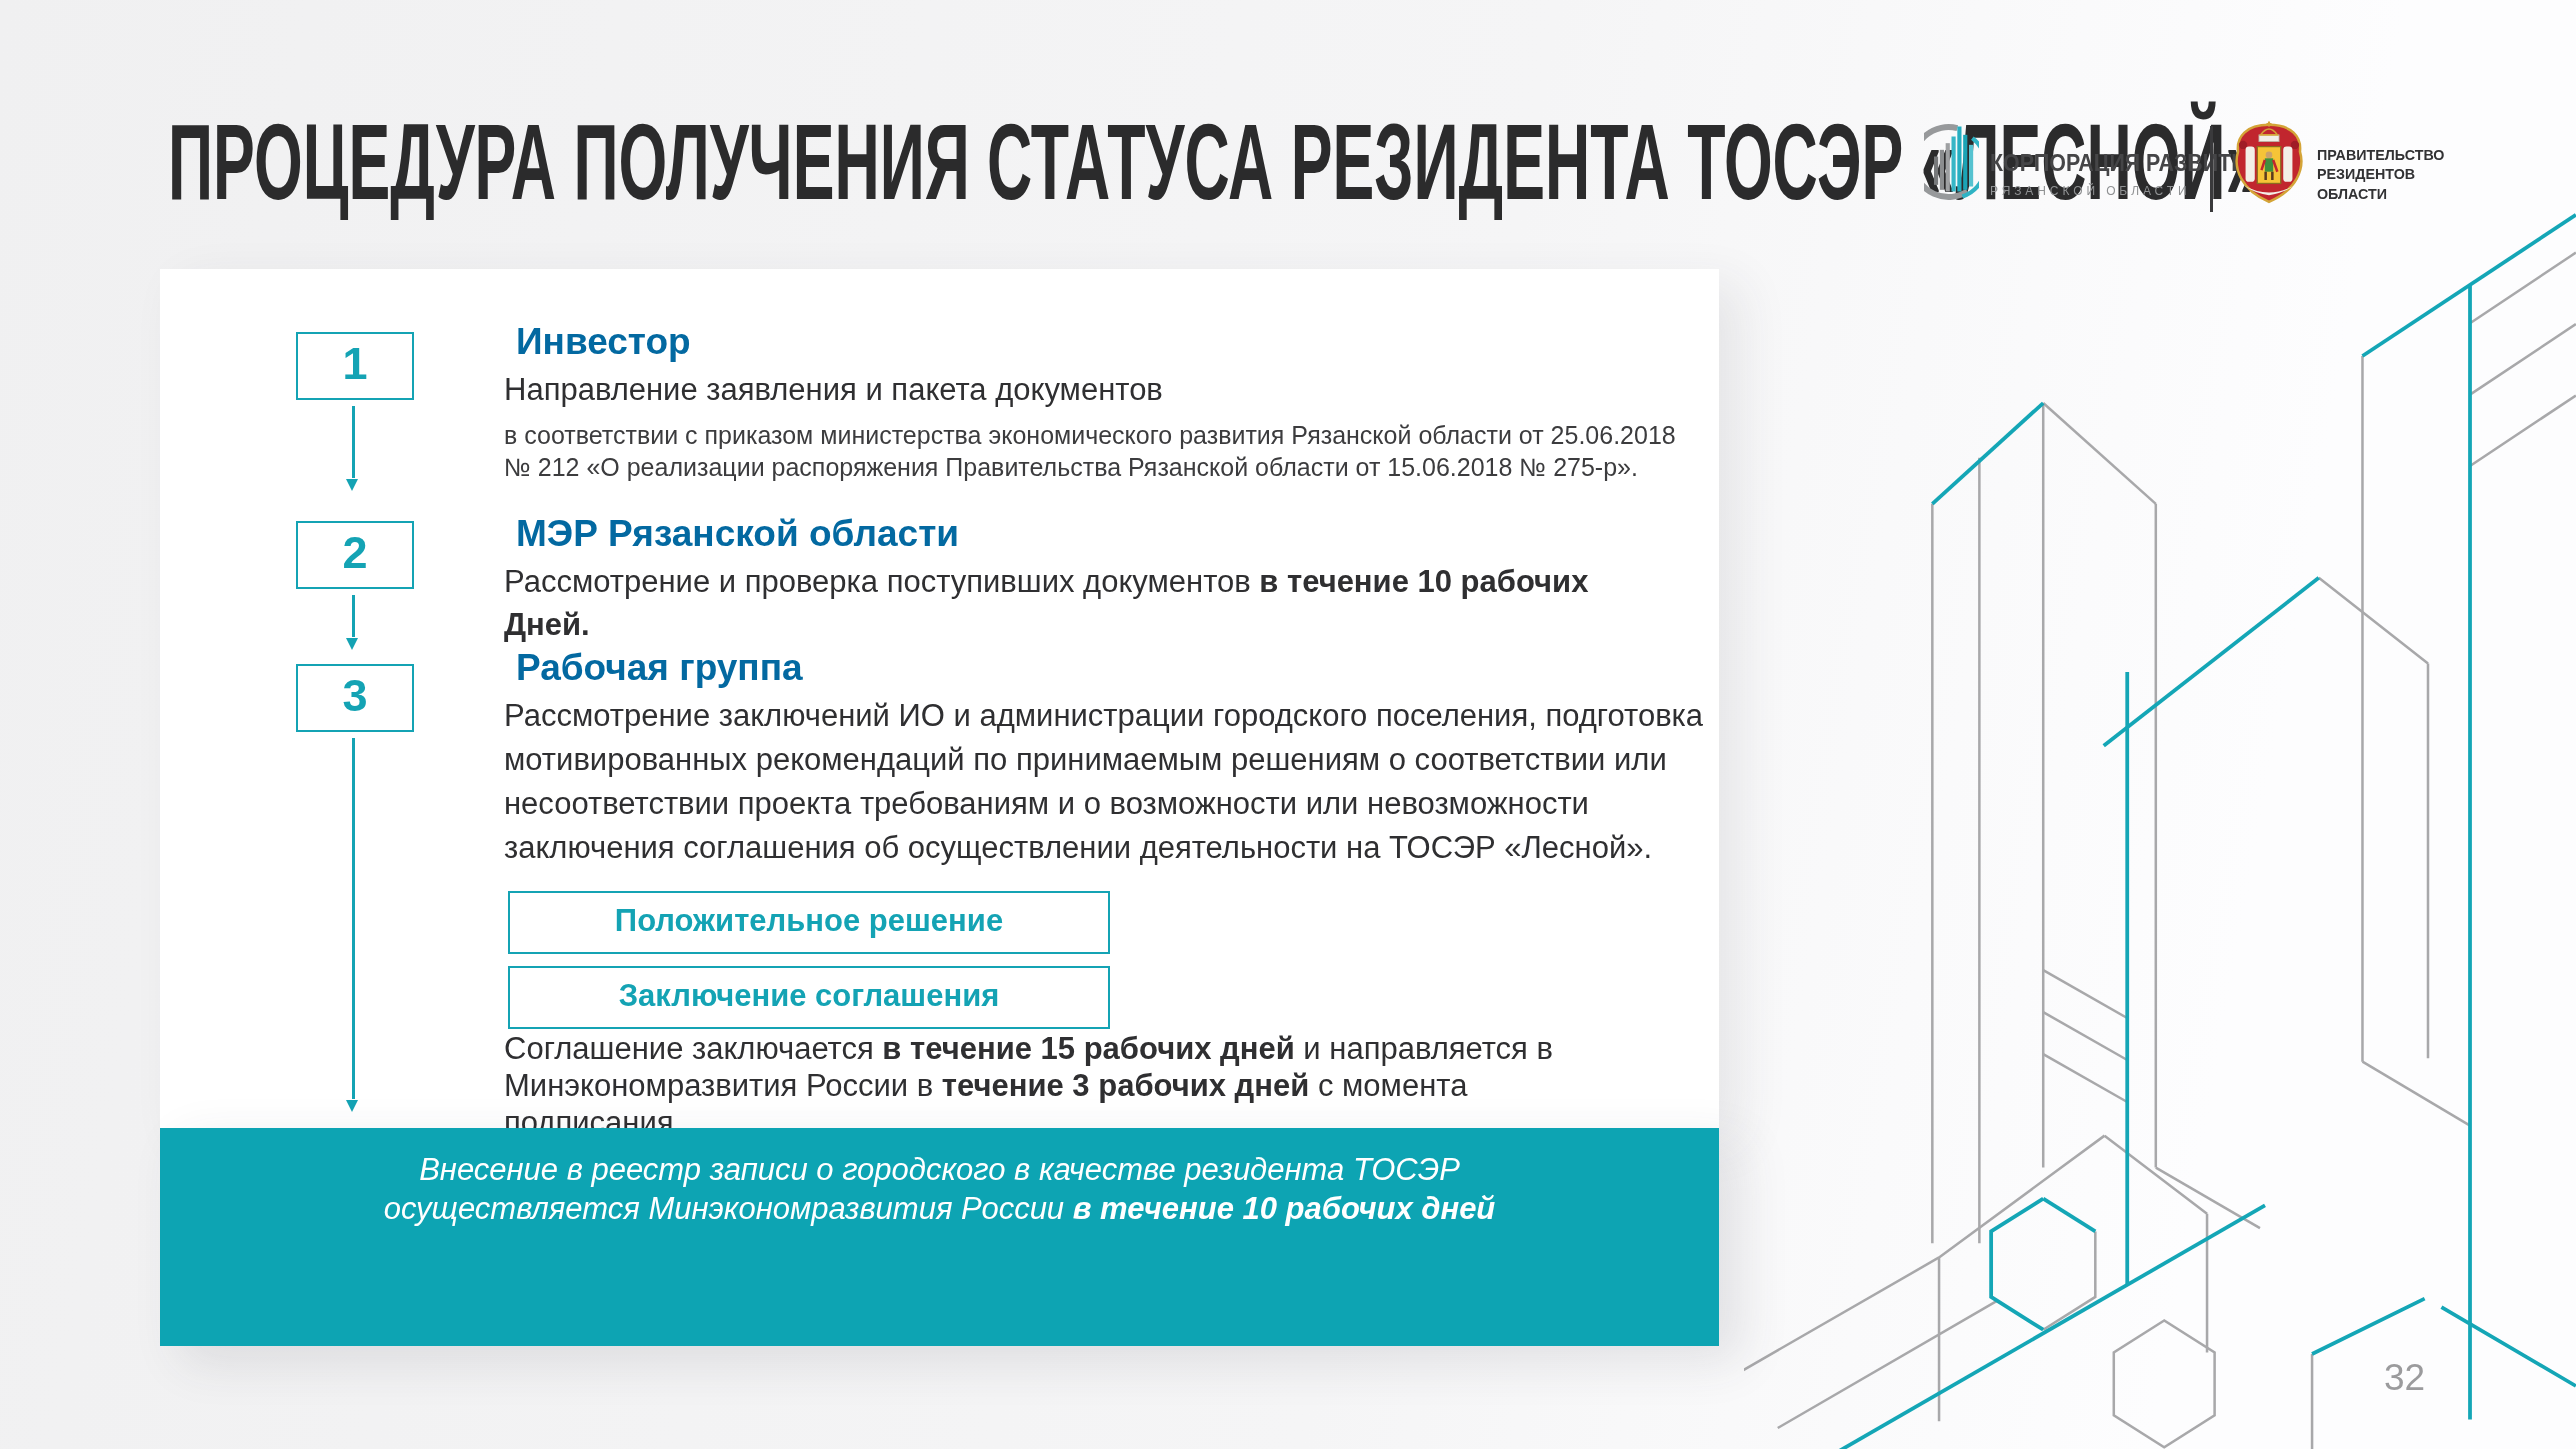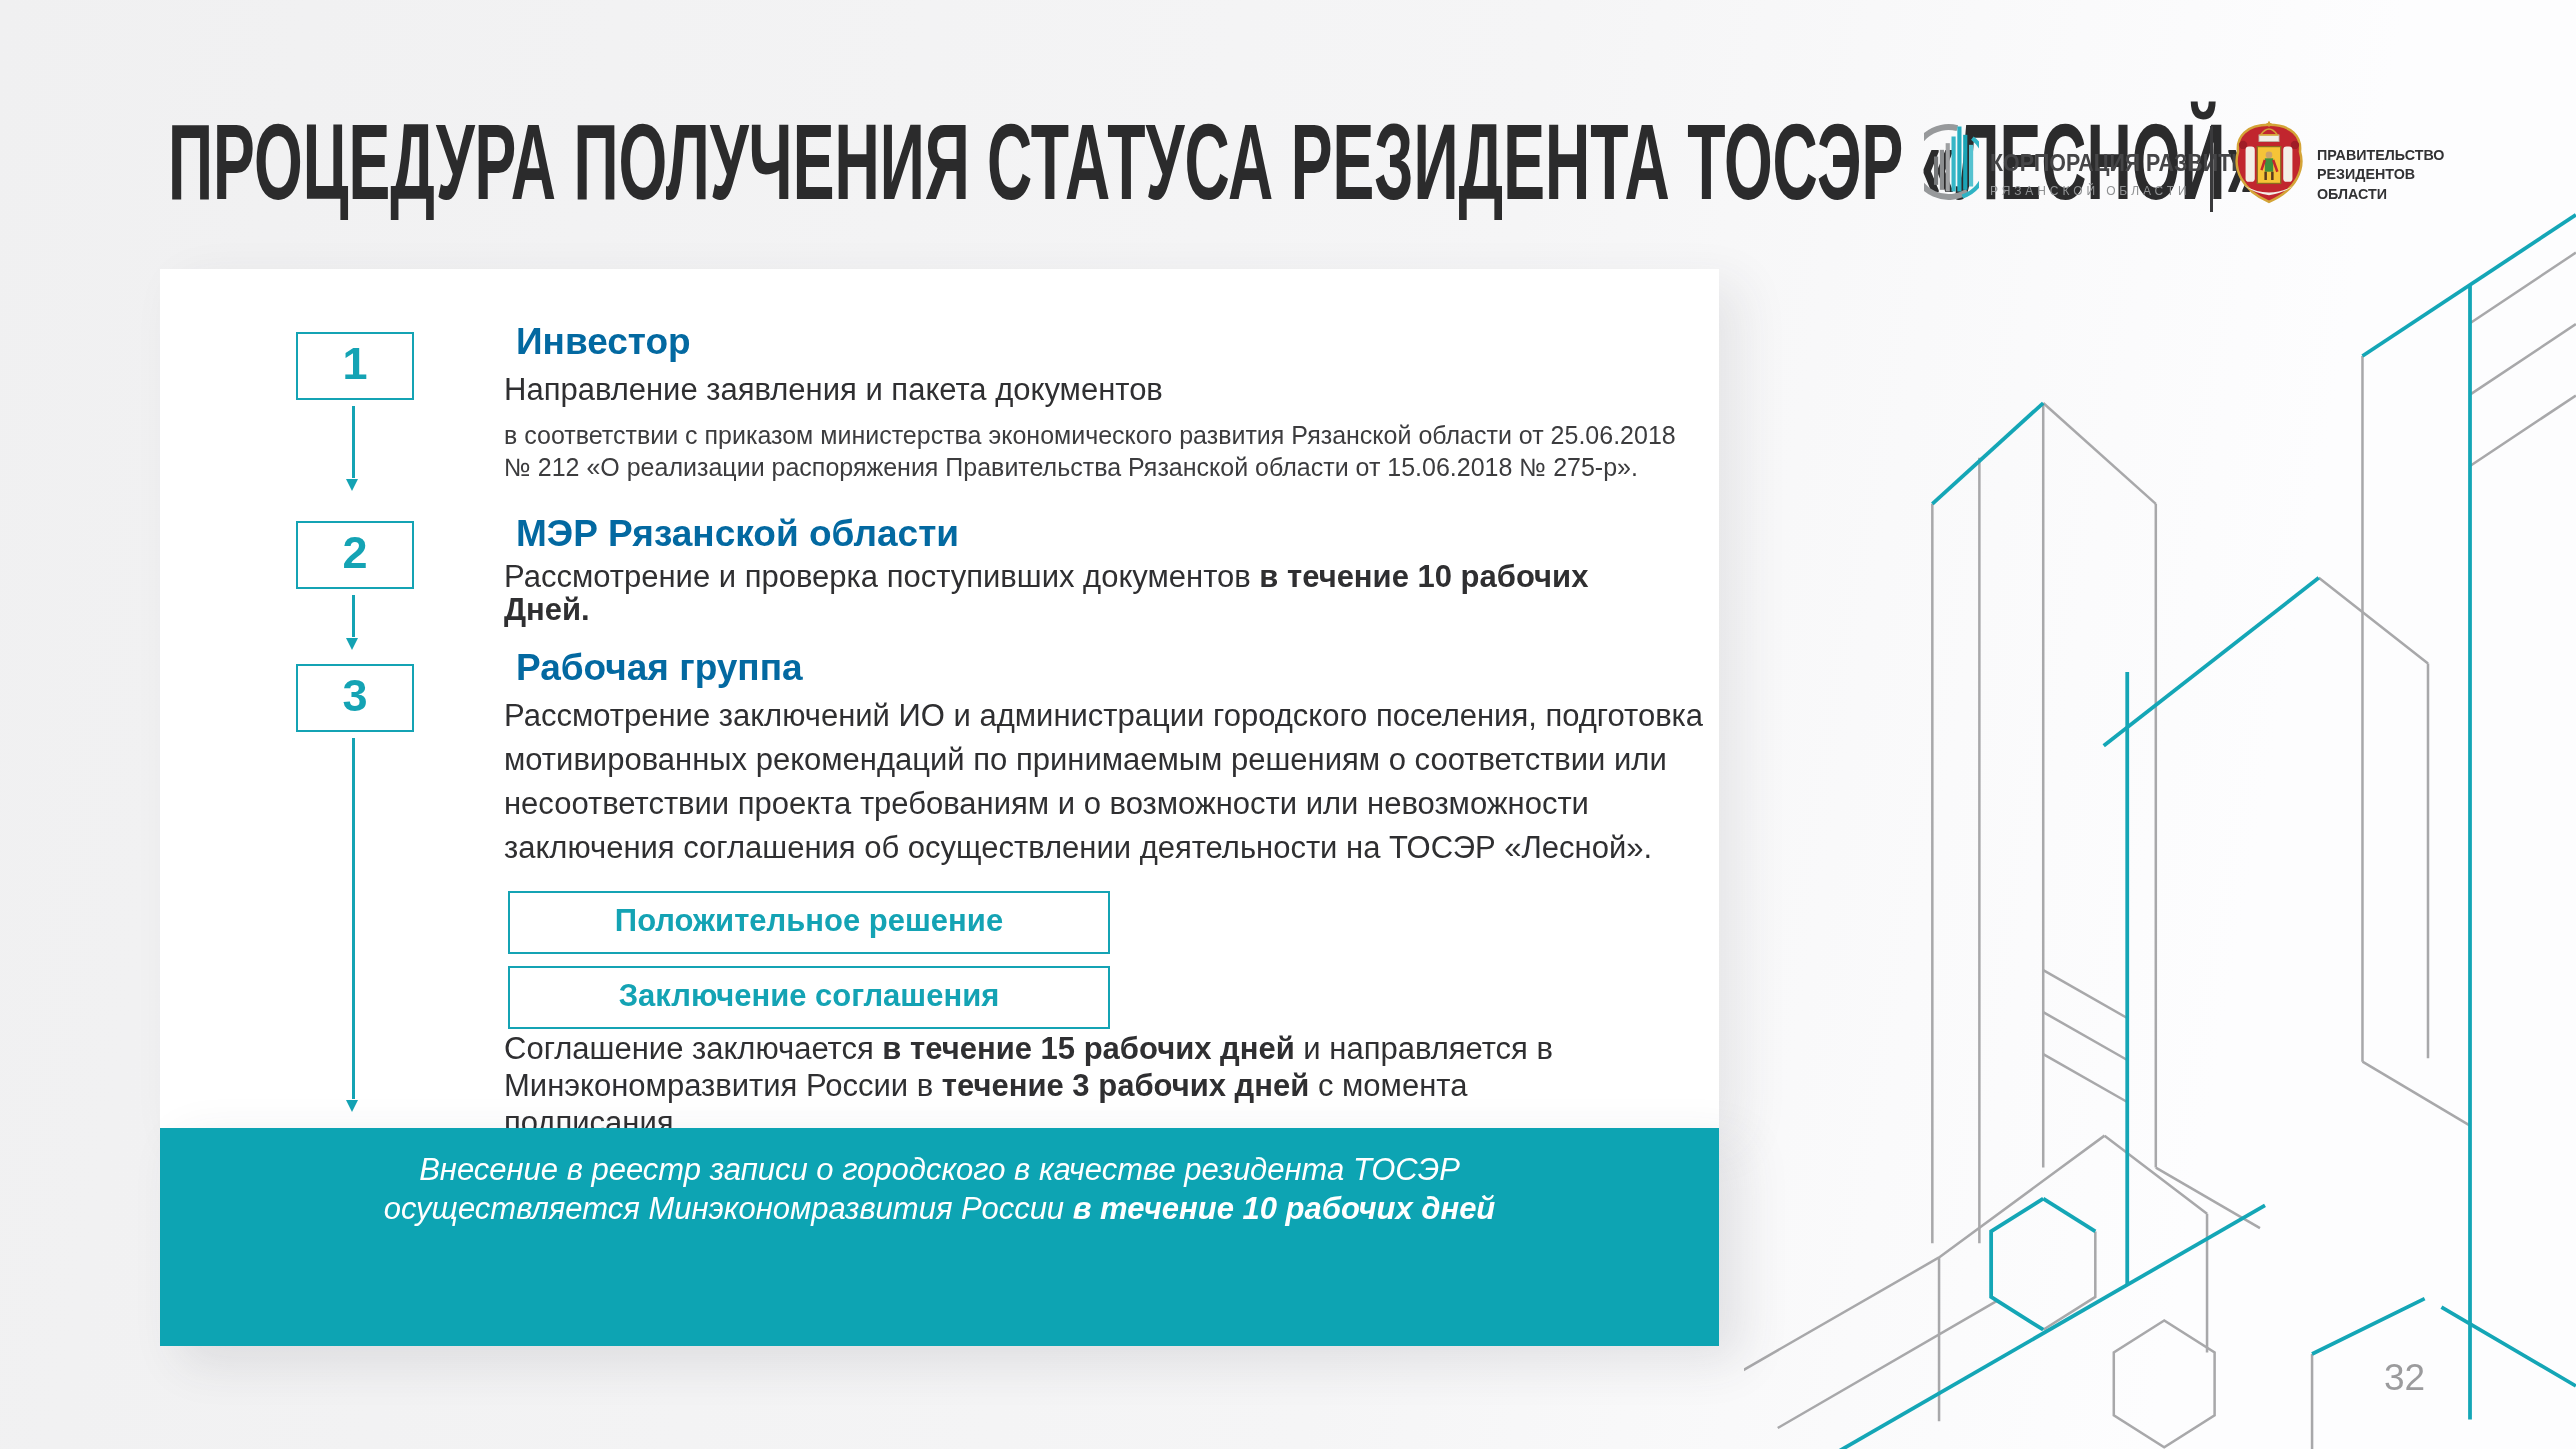--- a/index.html
+++ b/index.html
@@ -134,21 +134,21 @@
     <div class="num-box" style="top:252px;">2</div>
     <div class="v-arrow" style="top:326px;height:42px;"></div>
     <div class="num-box" style="top:395px;">3</div>
     <div class="v-arrow" style="top:469px;height:361px;"></div>
 
     <div class="step-title" style="top:52px;">Инвестор</div>
     <div class="step-sub" style="top:103px;">Направление заявления и пакета документов</div>
     <div class="step-note" style="top:150px;">в соответствии с приказом министерства экономического развития Рязанской области от 25.06.2018 № 212 «О реализации распоряжения Правительства Рязанской области от 15.06.2018 № 275-р».</div>
 
     <div class="step-title" style="top:244px;">МЭР Рязанской области</div>
-    <div class="step-body" style="top:291px;width:1172px;line-height:33px;"><span>Рассмотрение и проверка поступивших документов </span><span class="seg-b">в течение 10 рабочих Дней.</span></div>
+    <div class="step-body" style="top:291px;width:1172px;line-height:43px;"><span>Рассмотрение и проверка поступивших документов </span><span class="seg-b">в течение 10 рабочих Дней.</span></div>
 
     <div class="step-title" style="top:378px;">Рабочая группа</div>
     <div class="step-body" style="top:425px;width:1206px;line-height:44px;"><span>Рассмотрение заключений ИО и администрации городского поселения, подготовка мотивированных рекомендаций по принимаемым решениям о соответствии или несоответствии проекта требованиям и о возможности или невозможности заключения соглашения об осуществлении деятельности на ТОСЭР «Лесной».</span></div>
 
     <div class="decision-box" style="top:622px;">Положительное решение</div>
     <div class="decision-box" style="top:697px;">Заключение соглашения</div>
 
     <div class="step-body" style="top:761px;width:1122px;line-height:37px;"><span>Соглашение заключается </span><span class="seg-b">в течение 15 рабочих дней</span><span> и направляется в Минэкономразвития России в </span><span class="seg-b">течение 3 рабочих дней</span><span> с момента подписания.</span></div>
   </div>
 

